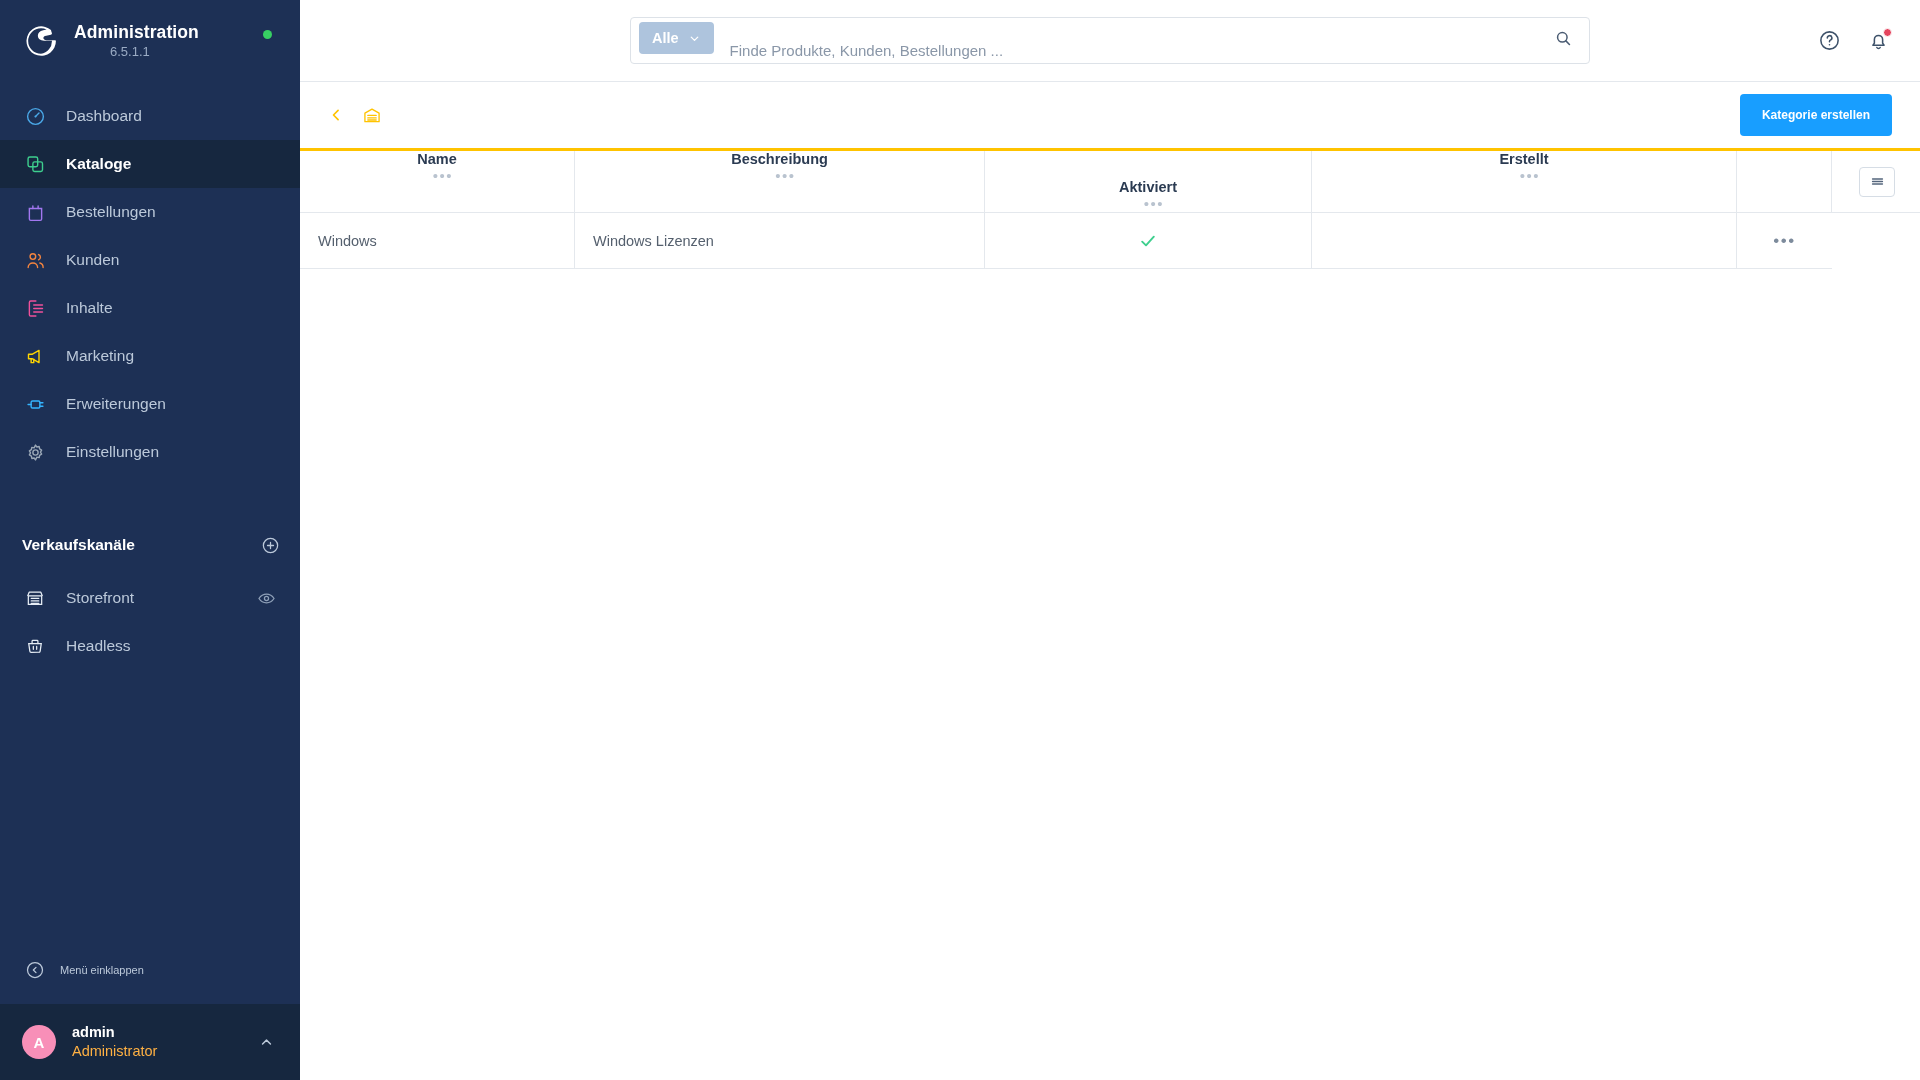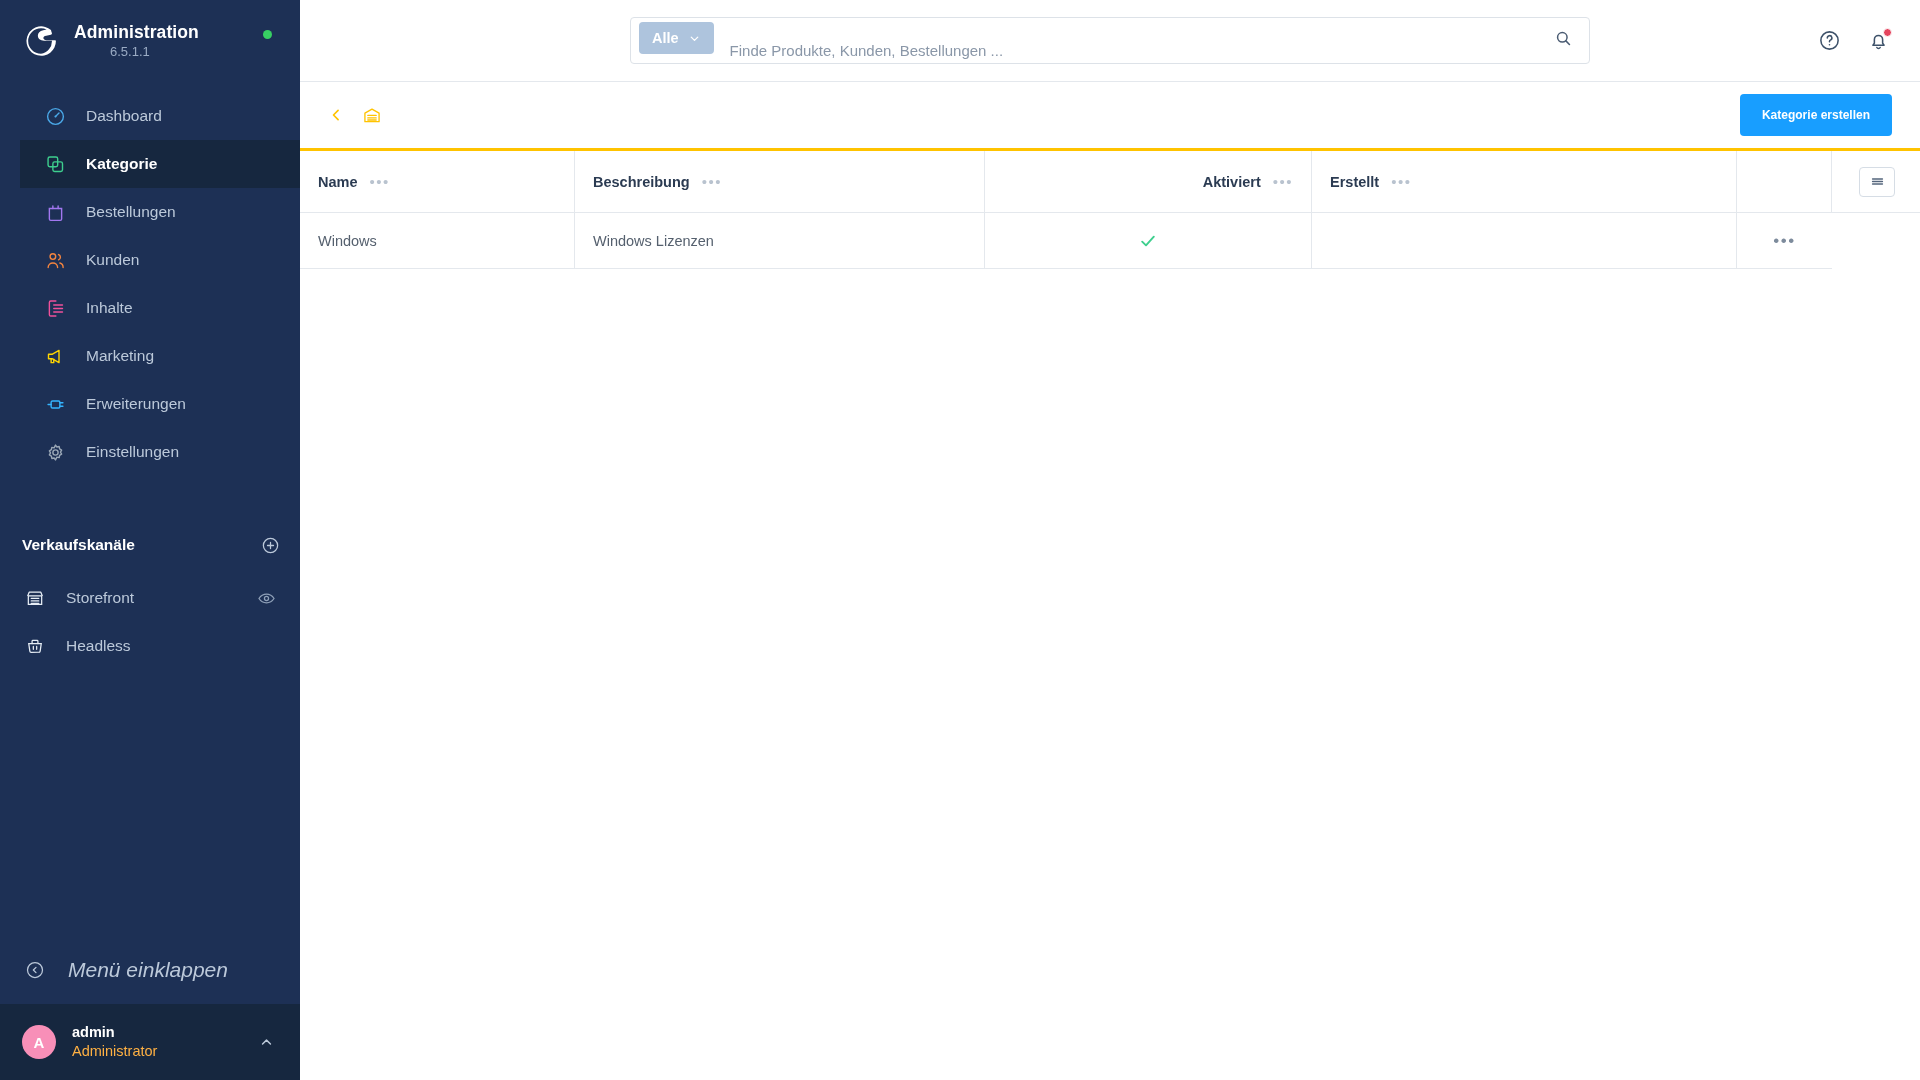--- a/index.html
+++ b/index.html
@@ -28,21 +28,21 @@
     letter-spacing: .1px; line-height: 1.15;
   }
   .brand-version {
     color: #9aabc4; font-size: 13px; margin-top: 2px; line-height: 1.15; margin-left: 36px;
   }
   .status-dot {
     position: absolute; right: 28px; top: 30px;
     width: 9px; height: 9px; border-radius: 50%; background: #37d063;
   }
 
-  .nav { margin-top: 12px; margin-left: 20px; }
+  .nav { margin-top: 12px; }
   .nav-item {
     display: flex; align-items: center;
     height: 48px; padding-left: 22px; cursor: pointer;
     position: relative;
   }
   .nav-item .ico {
     width: 26px; height: 26px; flex-shrink: 0;
     display: flex; align-items: center; justify-content: center;
   }
   .nav-item .lbl {
@@ -72,21 +72,21 @@
   .chan-item .lbl {
     margin-left: 18px; color: #bcc9da; font-size: 15.5px; flex: 1;
   }
   .chan-item .eye { display: flex; }
 
   .collapse {
     display: flex; align-items: center;
     height: 48px; padding-left: 22px; cursor: pointer;
     margin-top: auto; margin-bottom: 10px;
   }
-  .collapse .lbl { margin-left: 20px; color: #bcc9da; font-size: 21px; font-style: italic; }
+  .collapse .lbl { margin-left: 12px; color: #bcc9da; font-size: 11px; }
 
   .userbar {
     display: flex; align-items: center;
     height: 76px; background: #16273f; padding: 0 24px 0 22px; cursor: pointer;
   }
   .avatar {
     width: 34px; height: 34px; border-radius: 50%;
     background: #f88fb8; color: #ffffff;
     display: flex; align-items: center; justify-content: center;
     font-size: 15px; font-weight: bold; flex-shrink: 0;
@@ -156,20 +156,21 @@
   .grid {
     display: grid;
     grid-template-columns: 275px 410px 327px 425px 95px 90px;
     width: 100%;
   }
   .th {
     height: 62px; display: flex; align-items: center;
     padding: 0 18px; border-right: 1px solid #e4e8ed;
     border-bottom: 1px solid #e4e8ed;
     background: #ffffff;
+    flex-direction: column;
   }
   .th .lbl { font-size: 14.5px; font-weight: bold; color: #2b3b52; }
   .th .dots { margin-left: 12px; color: #b9c3cf; font-size: 15px; letter-spacing: 1.5px; cursor: pointer; }
   .th.center { justify-content: flex-end; }
   .th.plain { border-right: 1px solid #e4e8ed; }
   .th.last { border-right: none; justify-content: center; }
   .hamb {
     width: 36px; height: 30px; border: 1px solid #d6dde5; border-radius: 4px;
     display: flex; align-items: center; justify-content: center; cursor: pointer;
     background: #fff;
@@ -217,21 +218,21 @@
         <span class="lbl">Dashboard</span>
       </div>
 
       <div class="nav-item active">
         <span class="ico">
           <svg viewBox="0 0 24 24" width="21" height="21" fill="none" stroke="#3ecf8e" stroke-width="1.6">
             <rect x="3.5" y="3.5" width="11" height="11" rx="2"></rect>
               <rect x="9" y="9" width="11" height="11" rx="2"></rect>
           </svg>
         </span>
-        <span class="lbl">Kategorie</span>
+        <span class="lbl">Kataloge</span>
       </div>
 
       <div class="nav-item">
         <span class="ico">
           <svg viewBox="0 0 24 24" width="21" height="21" fill="none" stroke="#a277f0" stroke-width="1.6">
             <path d="M5 7.5h14v12a1.5 1.5 0 0 1-1.5 1.5h-11A1.5 1.5 0 0 1 5 19.5z"></path>
             <path d="M9 7.5V4.5M15 7.5V4.5" stroke-linecap="round"></path>
           </svg>
         </span>
         <span class="lbl">Bestellungen</span>

